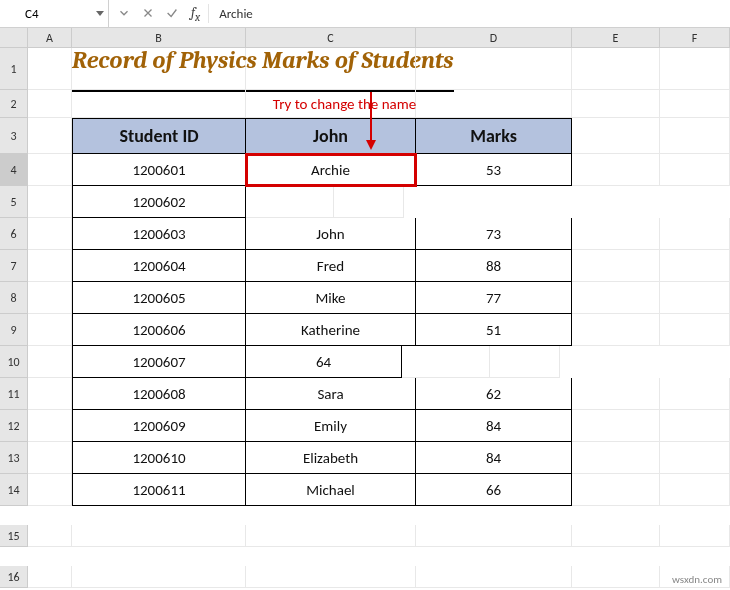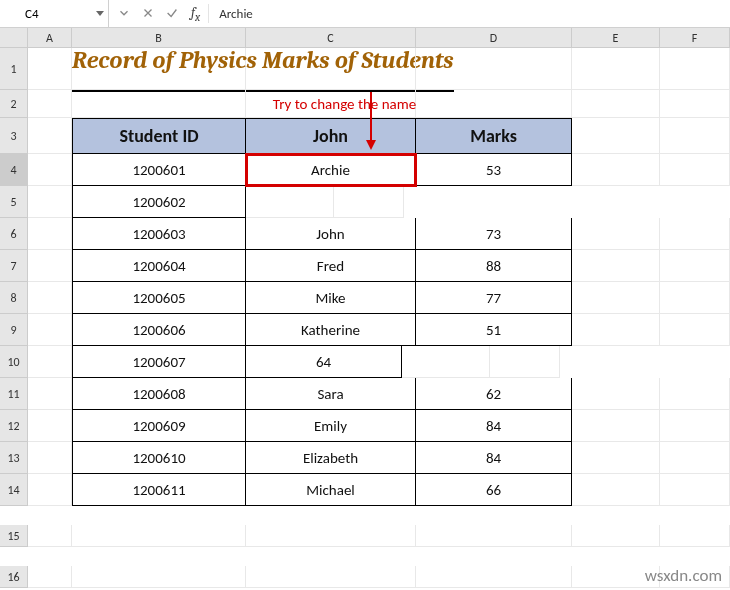--- a/index.html
+++ b/index.html
@@ -154,21 +154,21 @@
     top: 2px;
     width: 16px;
     height: 60px;
     z-index: 5;
     pointer-events: none;
   }
   .watermark {
     position: absolute;
     right: 8px;
     bottom: 4px;
-    font-size: 17px;
+    font-size: 11px;
     color: #888;
   }
 </style>
 </head>
 <body>
 
 <div class="formula-bar">
   <div class="name-box">
     <span class="nb-text">C4</span>
     <span class="chev"></span>

